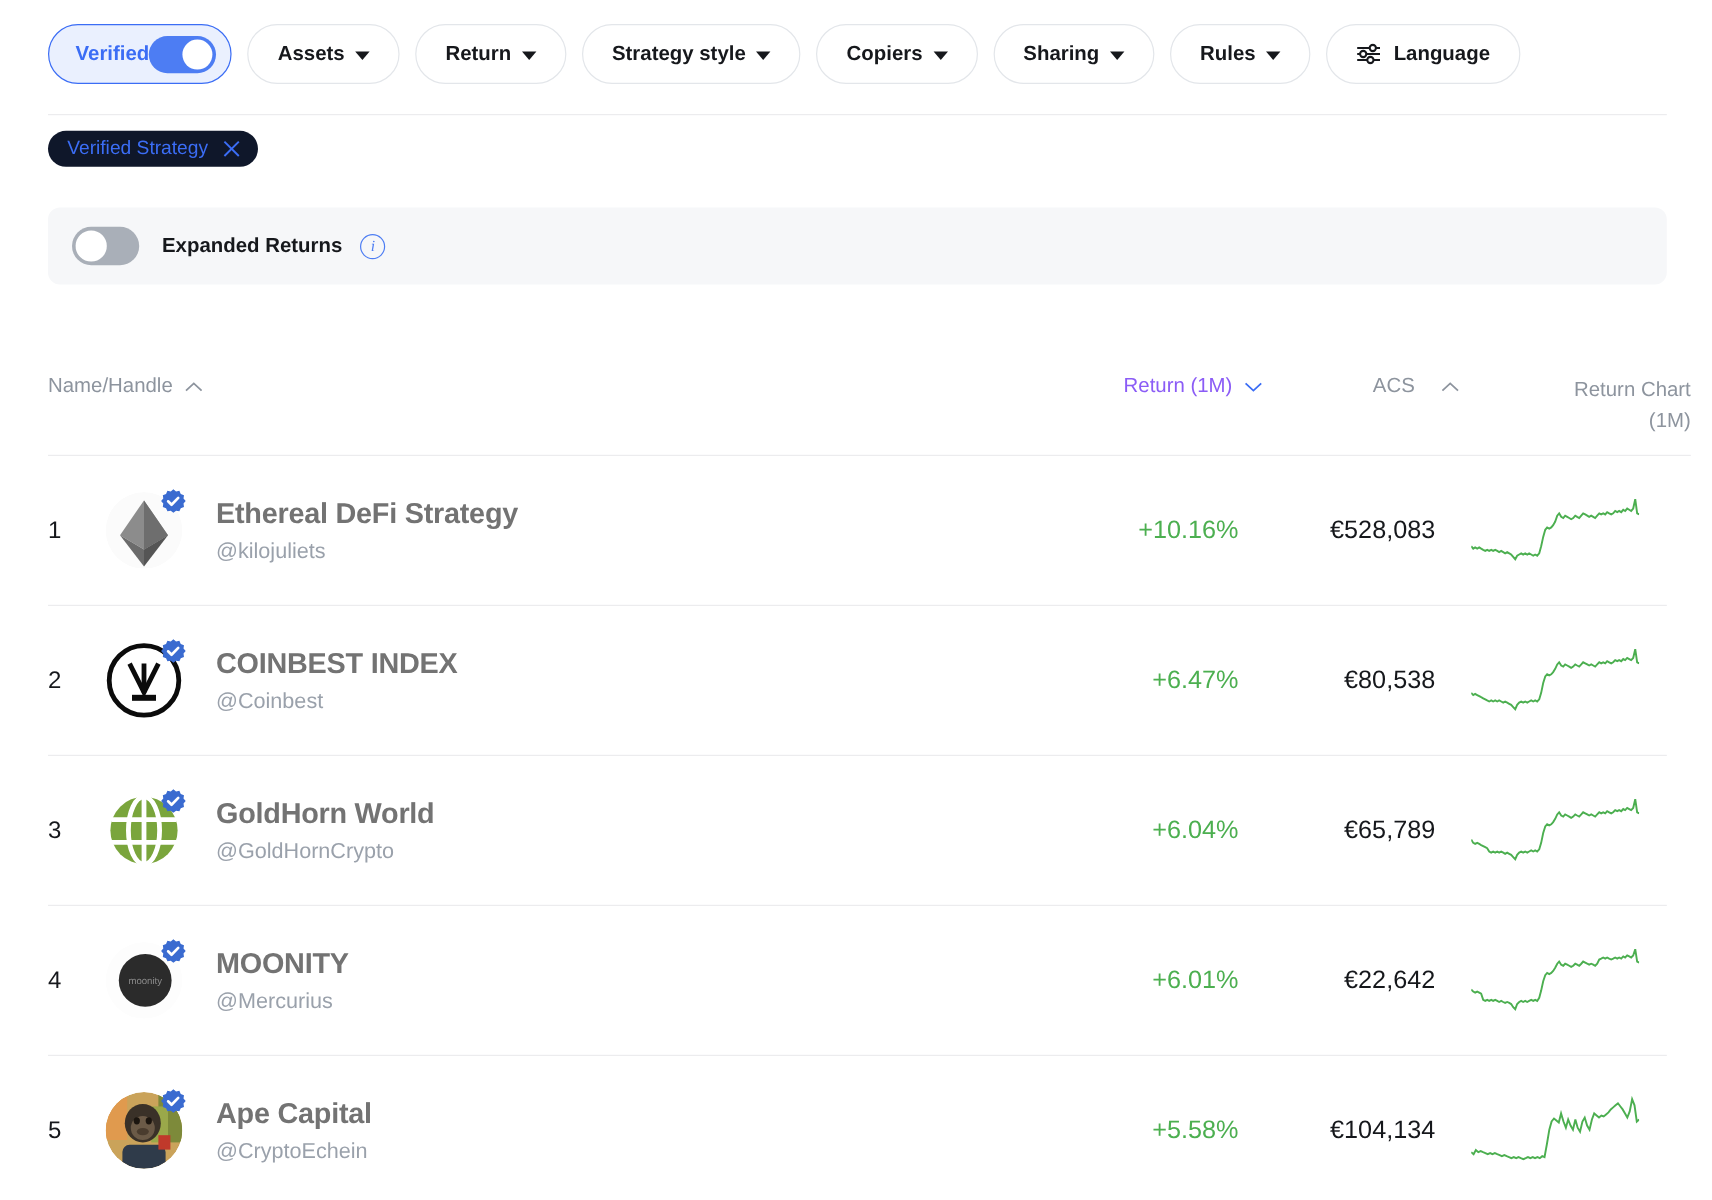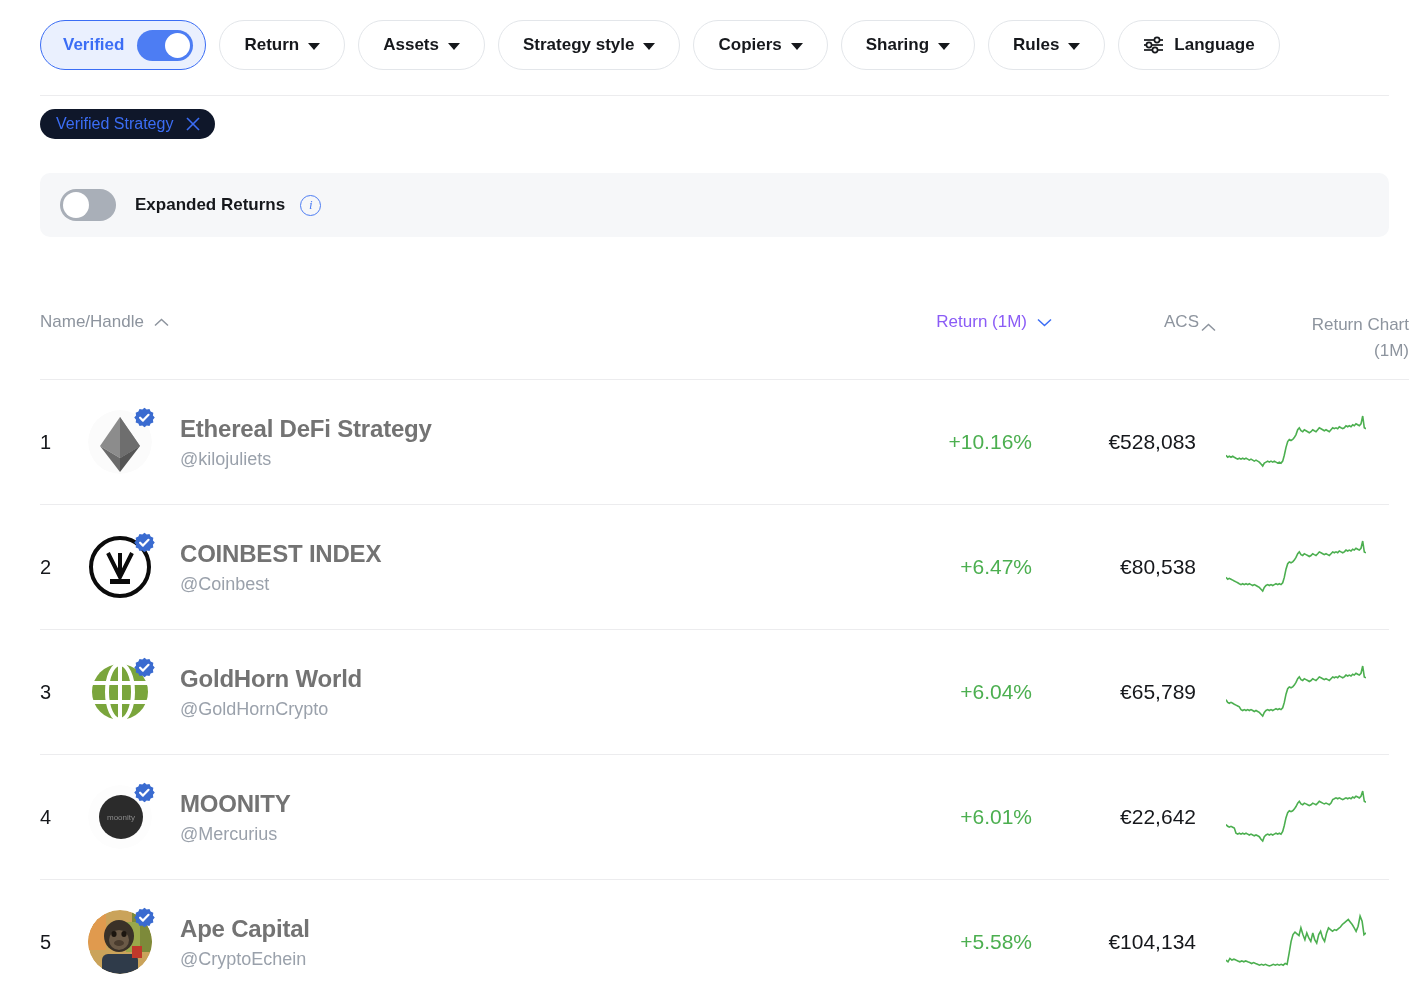--- a/index.html
+++ b/index.html
@@ -50,21 +50,20 @@
     margin-top: 2px;
   }
 
   .verified-chip {
     height: 50px;
     border: 1.8px solid #3b6df5;
     background: #eaf0fe;
     border-radius: 26px;
     display: flex;
     align-items: center;
-    gap: 13px;
     padding: 0 12px 0 22px;
     cursor: pointer;
   }
   .verified-chip .label {
     font-size: 17px;
     font-weight: bold;
     color: #3b6df5;
   }
   .toggle-on {
     width: 56px; height: 31px;
@@ -179,23 +178,23 @@
     display: flex;
     align-items: center;
     justify-content: flex-end;
     gap: 10px;
     cursor: pointer;
     padding-right: 24px;
   }
   .th-acs {
     width: 170px;
     display: flex;
-    align-items: flex-end;
+    align-items: center;
     justify-content: flex-end;
-    gap: 2px;
+    gap: 22px;
     cursor: pointer;
     padding-right: 30px;
   }
   .th-chart {
     width: 163px;
     text-align: right;
     font-size: 17px;
     color: #8d949e;
     line-height: 26px;
   }
@@ -266,26 +265,26 @@
 <div class="page">
 
   <div class="filter-bar">
 
     <div class="verified-chip">
       <span class="label">Verified</span>
       <span class="toggle-on"></span>
     </div>
 
     <div class="chip-btn">
+      <span>Assets</span>
+      <span class="caret"></span>
+    </div>
+
+    <div class="chip-btn">
       <span>Return</span>
-      <span class="caret"></span>
-    </div>
-
-    <div class="chip-btn">
-      <span>Assets</span>
       <span class="caret"></span>
     </div>
 
     <div class="chip-btn">
       <span>Strategy style</span>
       <span class="caret"></span>
     </div>
 
     <div class="chip-btn">
       <span>Copiers</span>

